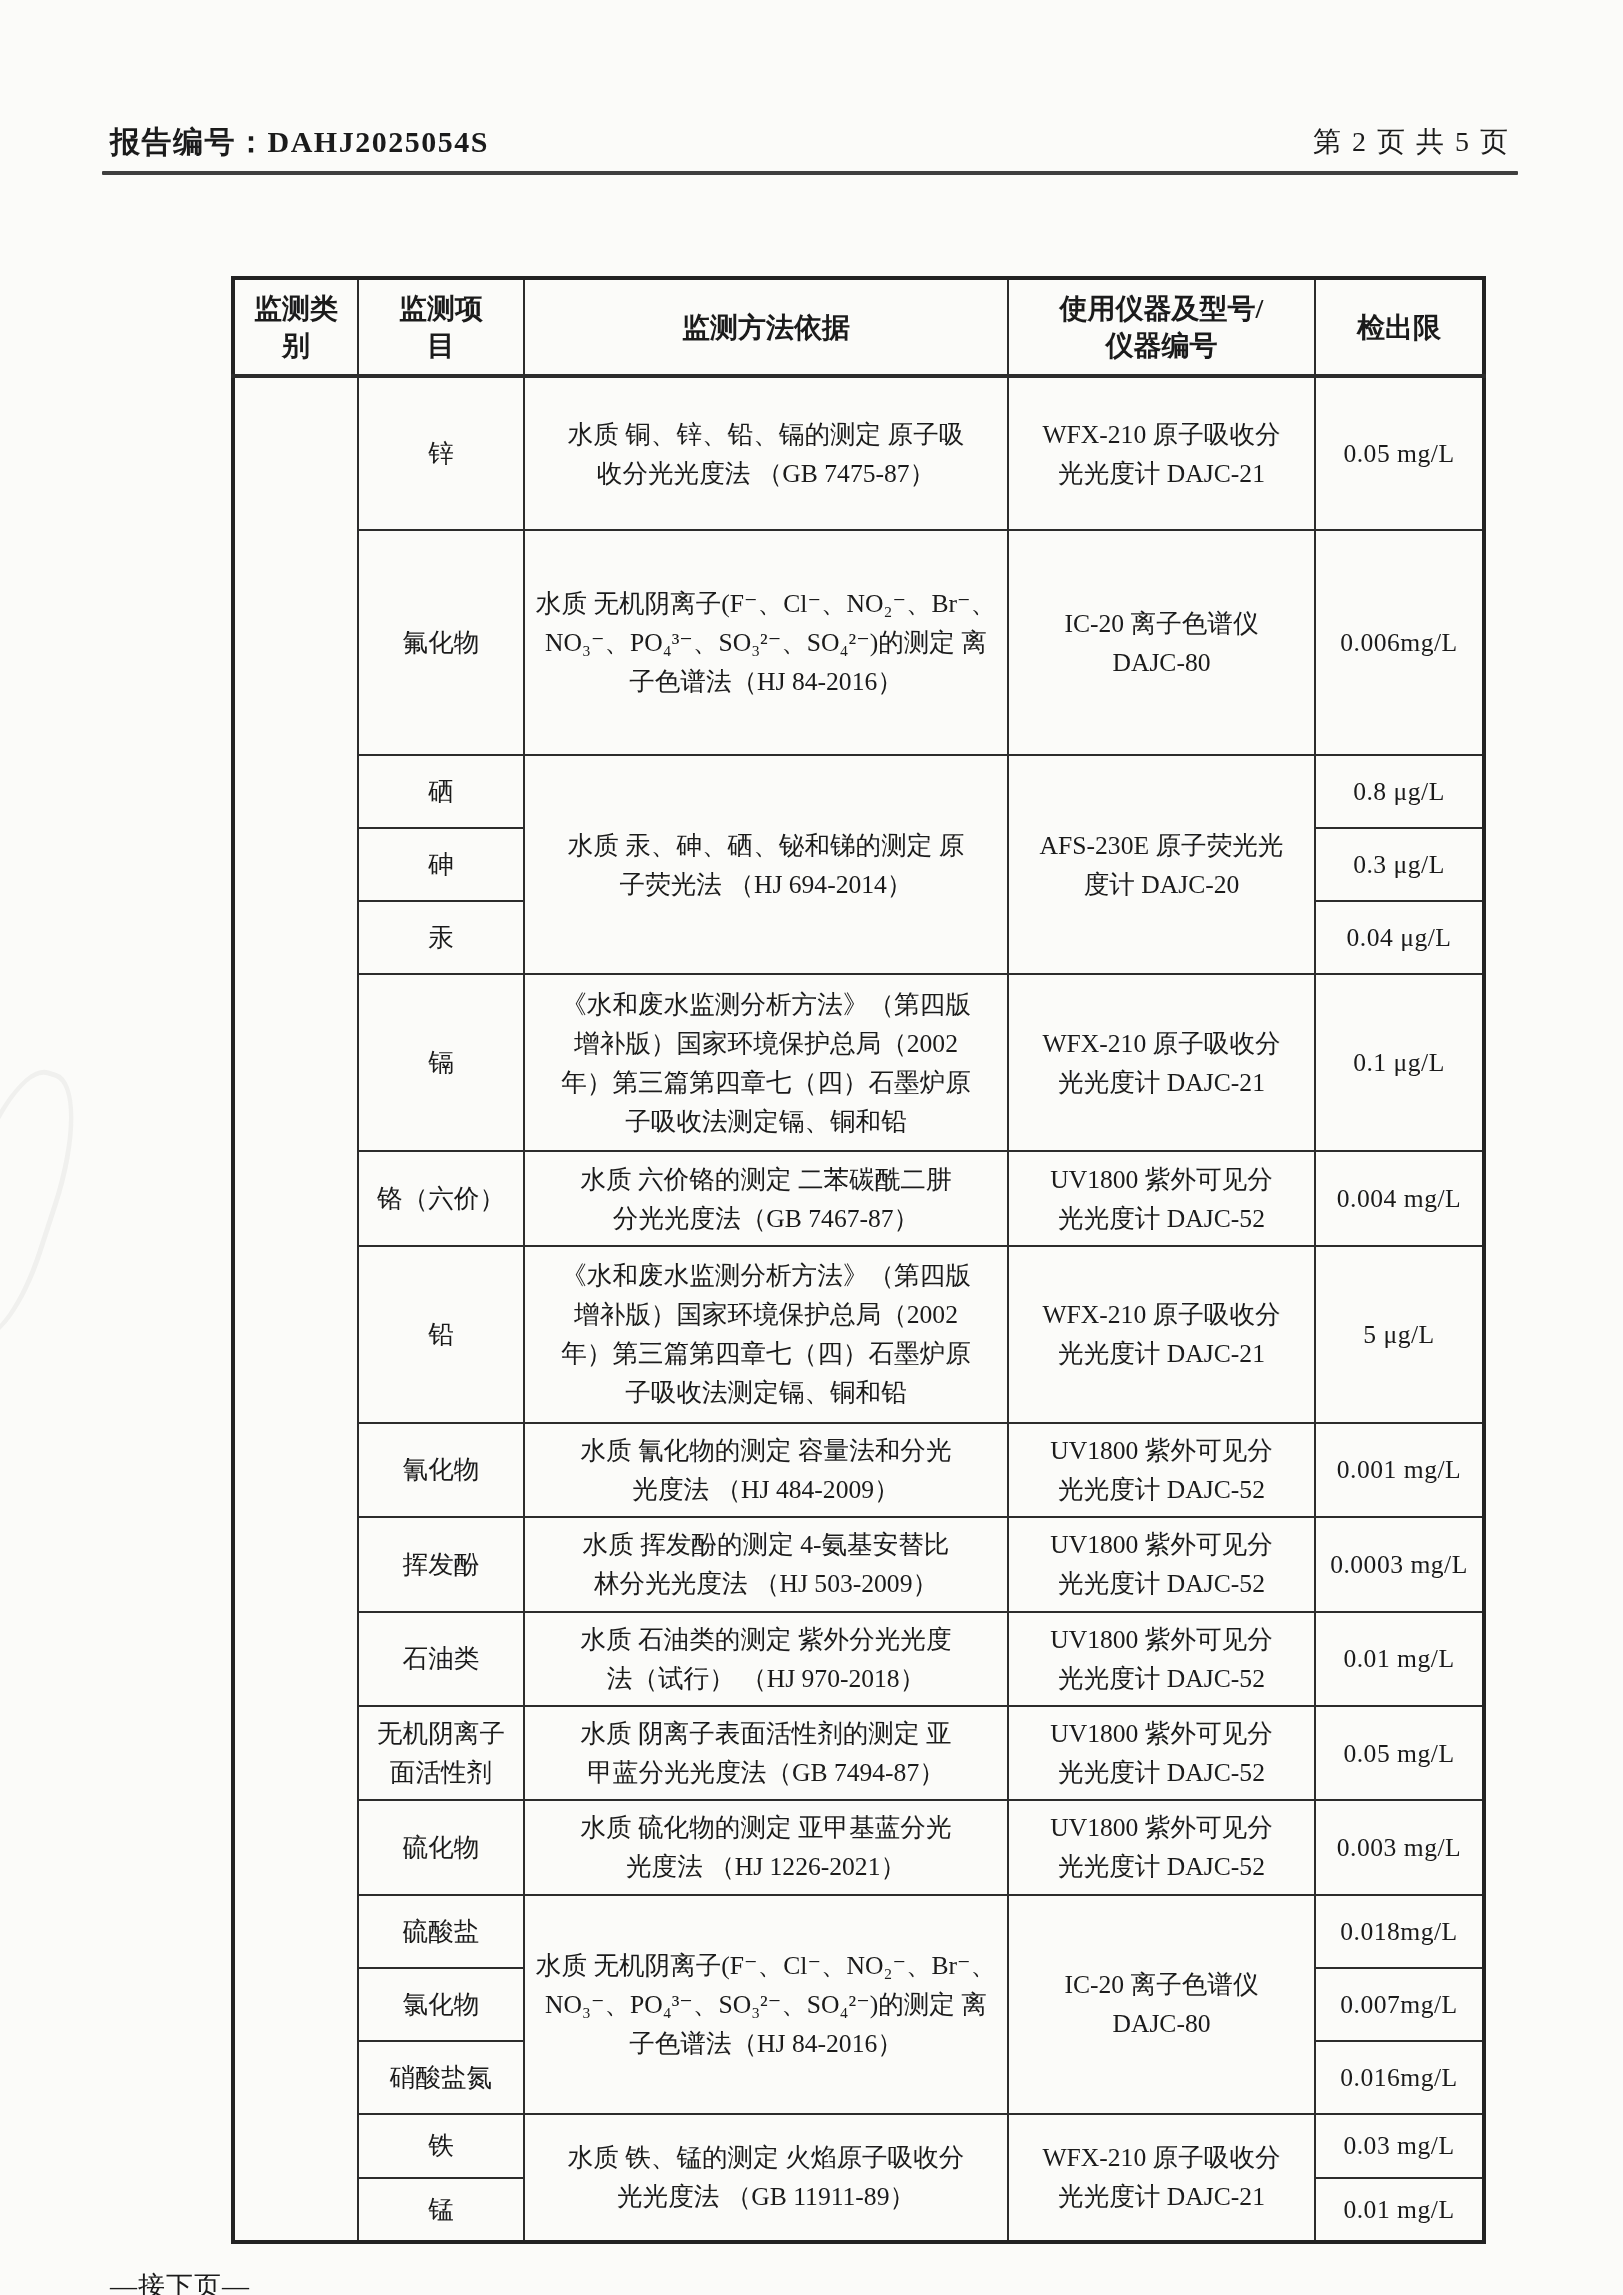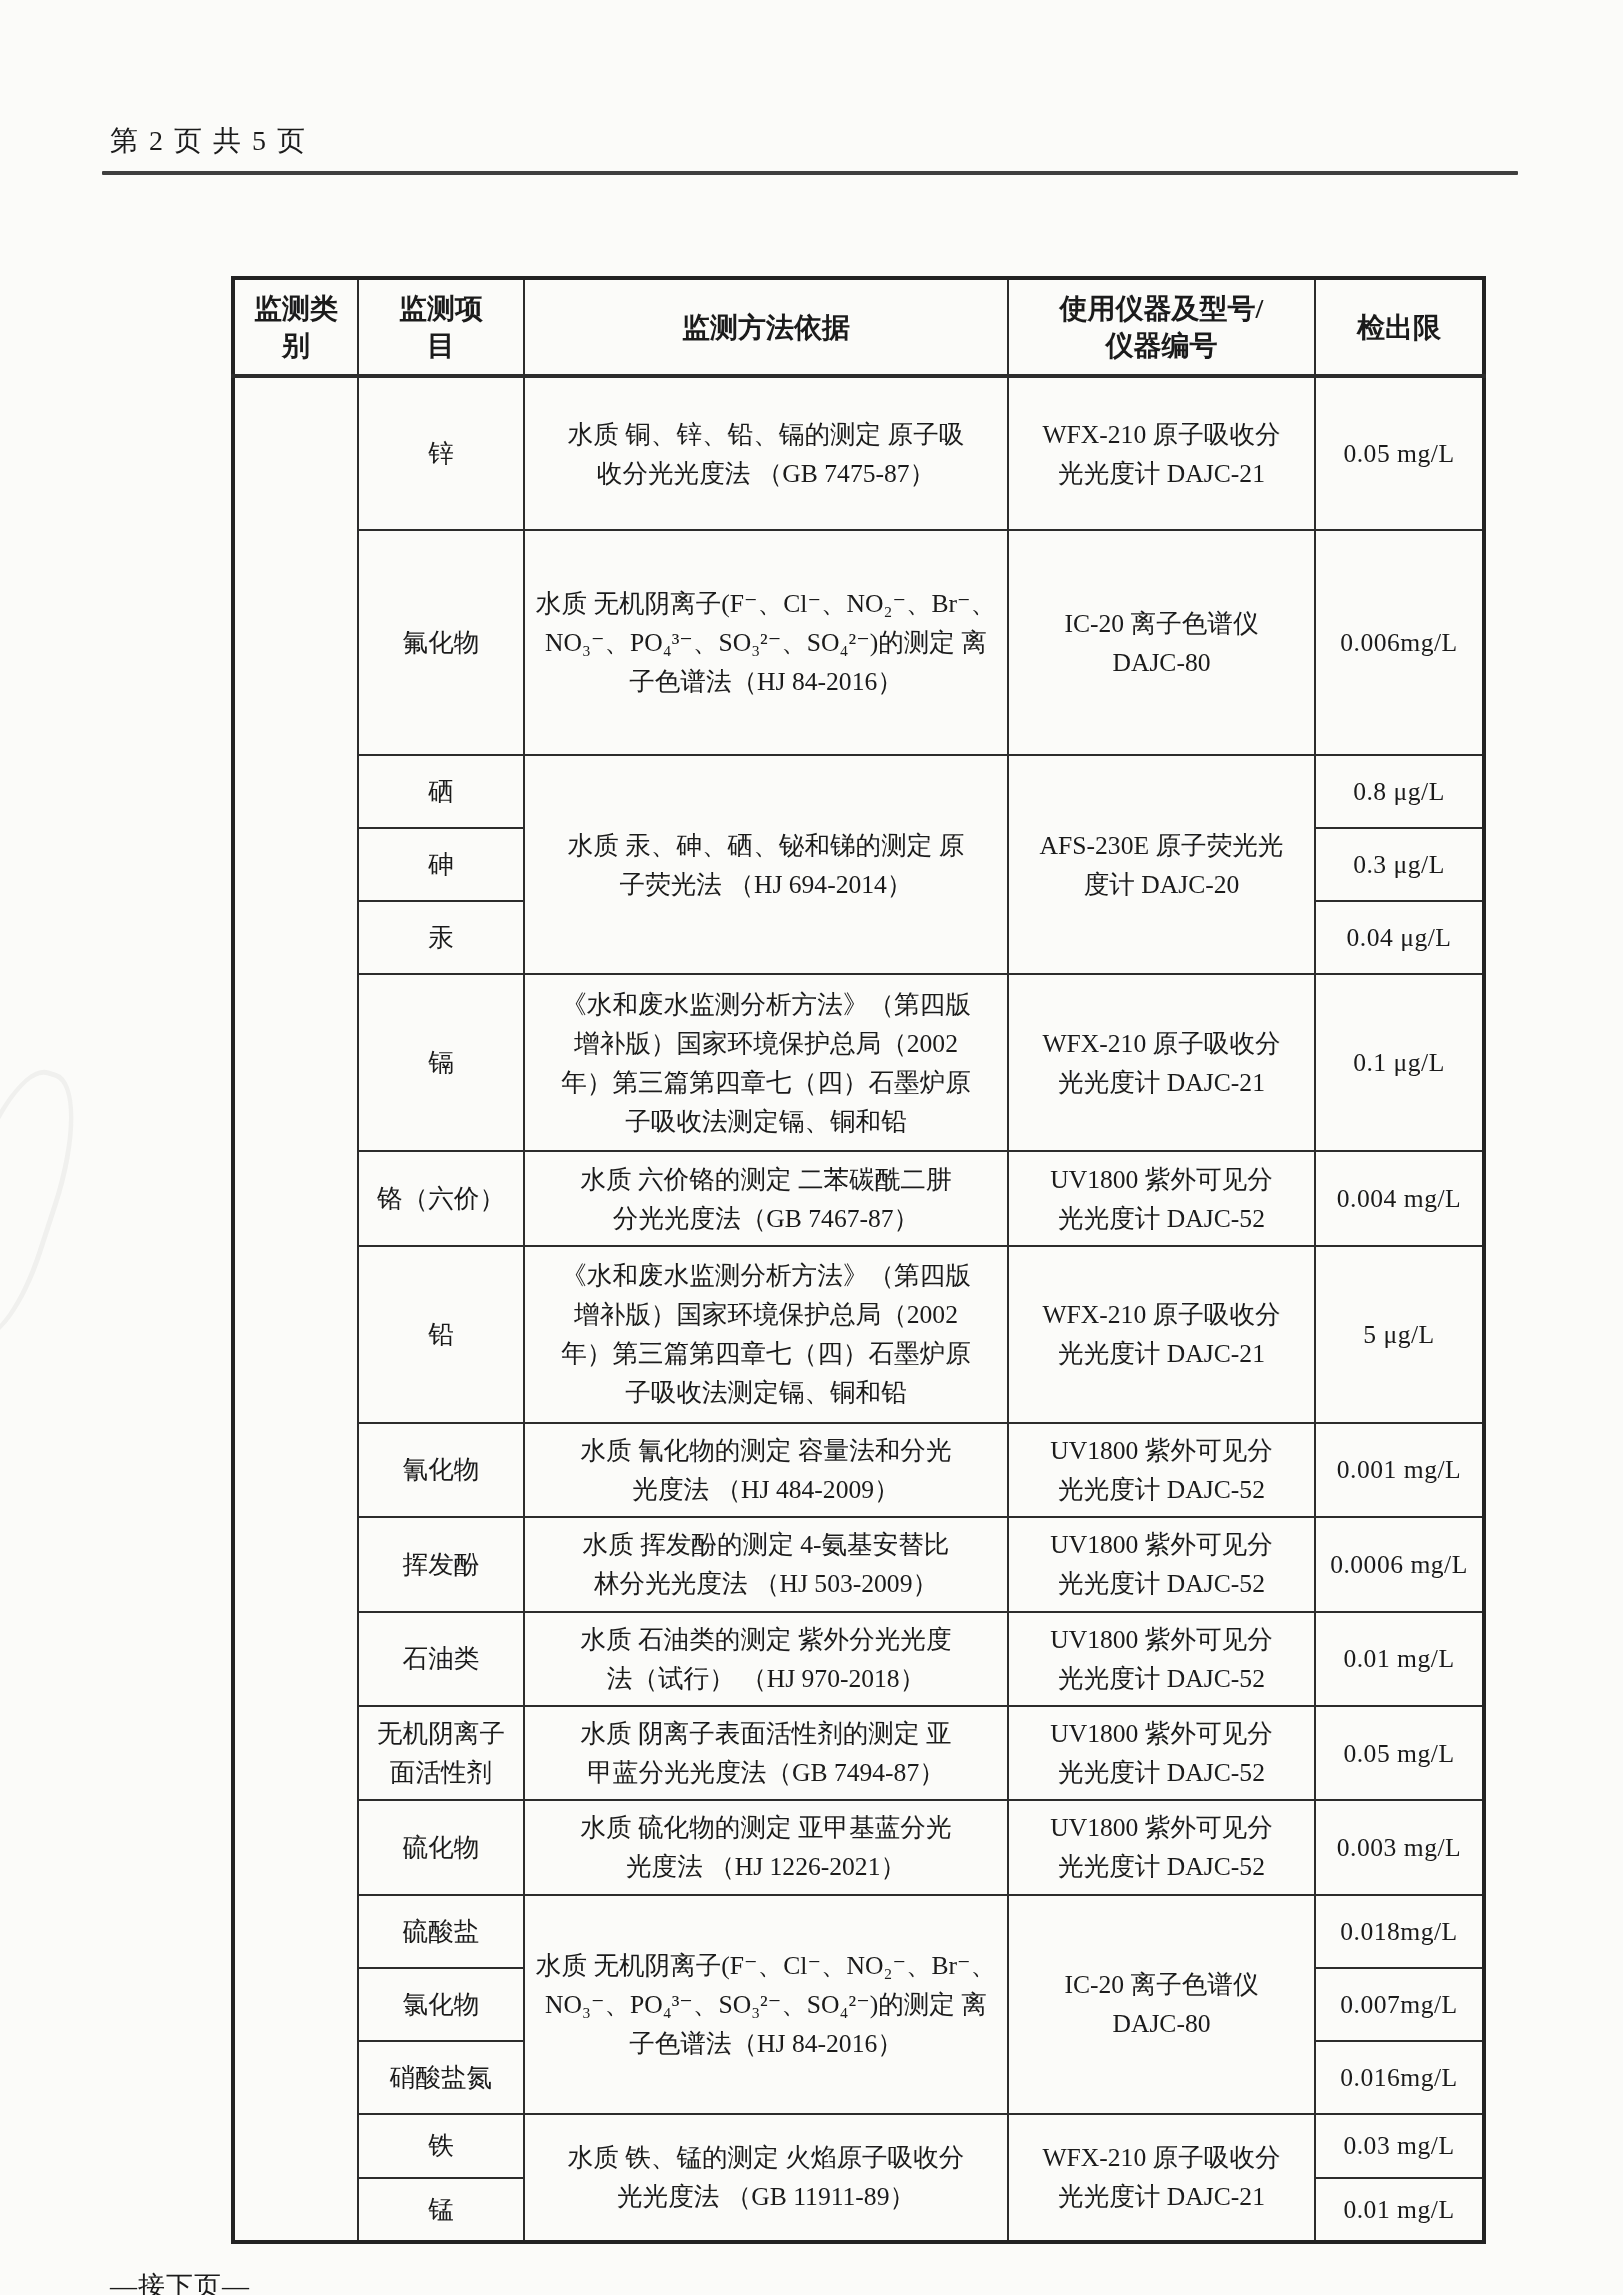--- a/index.html
+++ b/index.html
@@ -50,20 +50,21 @@
   .limit-cell{letter-spacing:0.5px;}
   .continuation-note{
     margin-top:24.6px;margin-left:-77px;
     font-size:27px;letter-spacing:1px;
   }
 </style>
 </head>
 <body>
 
 <div class="doc-header">
+  <div class="report-line"><span>报告编号：</span><span>DAHJ2025054S</span></div>
   <div class="page-indicator">第 2 页 共 5 页</div>
 </div>
 <div class="header-rule"></div>
 <div class="scan-artifact"></div>
 
 <div class="content">
   <table class="monitor">
     <colgroup>
       <col style="width:125px">
         <col style="width:166px">
@@ -153,21 +154,21 @@
         <td>UV1800 紫外可见分
 光光度计 DAJC-52</td>
         <td class="limit-cell">0.001 mg/L</td>
       </tr>
       <tr style="height:92px">
         <td>挥发酚</td>
         <td>水质 挥发酚的测定 4-氨基安替比
 林分光光度法 （HJ 503-2009）</td>
         <td>UV1800 紫外可见分
 光光度计 DAJC-52</td>
-        <td class="limit-cell">0.0006 mg/L</td>
+        <td class="limit-cell">0.0003 mg/L</td>
       </tr>
       <tr style="height:92px">
         <td>石油类</td>
         <td>水质 石油类的测定 紫外分光光度
 法（试行） （HJ 970-2018）</td>
         <td>UV1800 紫外可见分
 光光度计 DAJC-52</td>
         <td class="limit-cell">0.01 mg/L</td>
       </tr>
       <tr style="height:92px">

